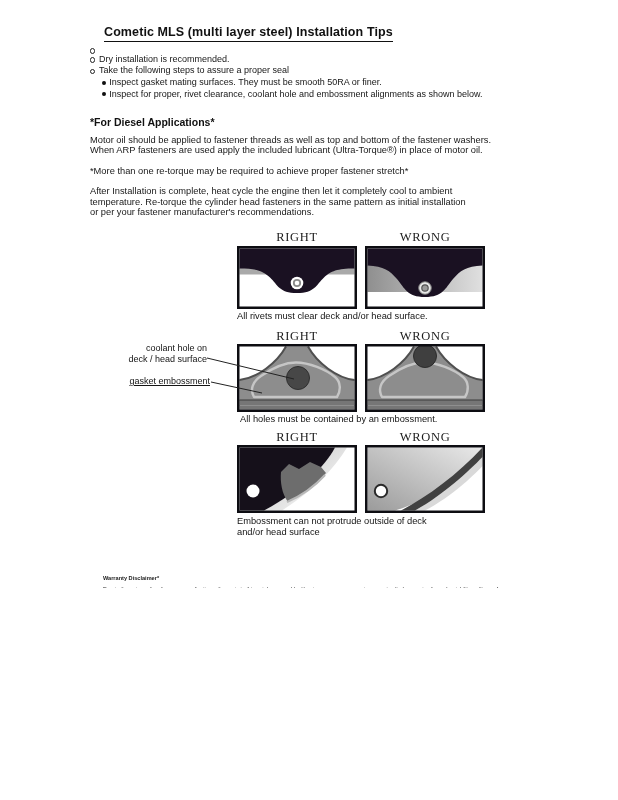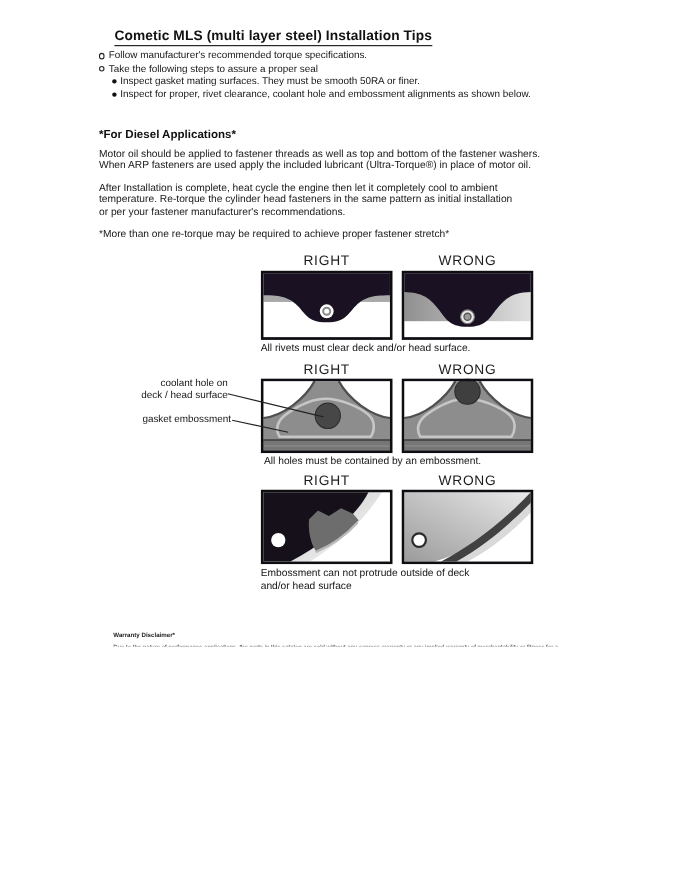--- a/index.html
+++ b/index.html
@@ -15,64 +15,67 @@
   }
   .tips{position:absolute;left:90px;top:45px;margin:0;padding:0;list-style:none;width:460px;}
   .tips li{display:flex;font-size:9px;line-height:11.7px;color:#161616;}
   .tips li.lv2{margin-left:12px;}
   .mk1{flex:0 0 auto;width:3.4px;height:3.4px;border:1px solid #222;border-radius:50%;margin:3.4px 3.5px 0 0;}
   .mk2{flex:0 0 auto;width:3.8px;height:3.8px;background:#111;border-radius:50%;margin:3.6px 3.5px 0 0;}
   .diesel{position:absolute;left:90px;top:116px;width:445px;}
   .diesel h2{margin:0 0 7px 0;font-size:10.5px;font-weight:bold;color:#111;}
   .diesel p{margin:0 0 10px 0;font-size:9.3px;line-height:10.4px;white-space:pre-line;color:#181818;}
   .figure{position:absolute;left:0;width:618px;}
-  .flabel{position:absolute;width:120px;text-align:center;font-size:12.5px;letter-spacing:0.7px;color:#1c1c1c;}
+  .flabel{position:absolute;width:120px;text-align:center;font-size:12.5px;letter-spacing:0.7px;color:#1c1c1c;font-family:Liberation Serif, serif;}
   .panel{position:absolute;display:block;}
   .caption{position:absolute;font-size:9.3px;line-height:11px;color:#141414;white-space:pre-line;}
   .anno{position:absolute;font-size:9px;line-height:11px;text-align:right;color:#141414;white-space:pre-line;}
   .leaders{position:absolute;pointer-events:none;z-index:3;}
   .disclaimer{position:absolute;left:103px;top:575px;width:418px;color:#222;}
   .disclaimer h3{margin:0 0 6px 0;font-size:5.6px;font-weight:bold;}
   .disclaimer p{margin:0 0 9px 0;font-size:5.5px;line-height:5.2px;white-space:pre-line;}
   .footer-code{position:absolute;left:389px;top:757px;font-size:13px;color:#2a2a2a;}
 </style>
 </head>
 <body>
 
 <div class="page">
 
   <h1 class="title">Cometic MLS (multi layer steel) Installation Tips</h1>
 
   <ul class="tips">
     <li class="lv1">
         <span class="mk1"></span>
-        <span>Follow manufacturer's recommended torque specifications.</span>
+      </li>
+    <li class="lv1">
+        <span class="mk1"></span>
+        <span>Dry installation is recommended.</span>
       </li>
     <li class="lv1">
         <span class="mk1"></span>
         <span>Take the following steps to assure a proper seal</span>
       </li>
     <li class="lv2">
         <span class="mk2"></span>
         <span>Inspect gasket mating surfaces.  They must be smooth 50RA or finer.</span>
       </li>
     <li class="lv2">
         <span class="mk2"></span>
         <span>Inspect for proper, rivet clearance, coolant hole and embossment alignments as shown below.</span>
       </li>
   </ul>
 
   <section class="diesel">
     <h2>*For Diesel Applications*</h2>
     <p>Motor oil should be applied to fastener threads as well as top and bottom of the fastener washers.
 When ARP fasteners are used apply the included lubricant (Ultra-Torque®) in place of motor oil.</p>
+    <p>*More than one re-torque may be required to achieve proper fastener stretch*</p>
     <p>After Installation is complete, heat cycle the engine then let it completely cool to ambient
 temperature. Re-torque the cylinder head fasteners in the same pattern as initial installation
 or per your fastener manufacturer's recommendations.</p>
-    <p>*More than one re-torque may be required to achieve proper fastener stretch*</p>
   </section>
 
   <div class="figure" style="top:230px;height:100px;">
     <div class="flabel" style="left:237px;top:0;">RIGHT</div>
     <div class="flabel" style="left:365px;top:0;">WRONG</div>
 
     <svg class="panel" style="left:237px;top:16px;" width="120" height="63" viewBox="0 0 120 63">
       <rect x="2" y="2" width="116" height="59" fill="#ffffff"></rect>
       <rect x="2.5" y="22" width="115" height="6.5" fill="#a9a9a9"></rect>
       <path d="M2.5,2.5 H117.5 V22.5 C100,22.5 94,25 87,31.5 C79,39 78,47 60,47 C42,47 41,39 33,31.5 C26,25 20,22.5 2.5,22.5 Z" fill="#1a1122"></path>
@@ -98,21 +101,21 @@
 
     <div class="caption" style="left:237px;top:81px;">All rivets must clear deck and/or head surface.</div>
   </div>
 
   <div class="figure" style="top:329px;height:102px;">
     <div class="flabel" style="left:237px;top:0;">RIGHT</div>
     <div class="flabel" style="left:365px;top:0;">WRONG</div>
 
     <div class="anno" style="left:80px;top:14px;width:127px;">coolant hole on
 deck / head surface</div>
-    <div class="anno" style="left:80px;top:47px;width:130px;">gasket embossment</div>
+    <div class="anno" style="left:80px;top:47px;width:130px;text-decoration:underline;">gasket embossment</div>
 
     <svg class="leaders" style="left:205px;top:22px;" width="100" height="45" viewBox="0 0 100 45">
       <line x1="2" y1="7" x2="89" y2="28" stroke="#222222" stroke-width="1"></line>
       <line x1="6" y1="31" x2="57" y2="42" stroke="#222222" stroke-width="1"></line>
     </svg>
 
     <svg class="panel" style="left:237px;top:15px;" width="120" height="68" viewBox="0 0 120 68">
       <rect x="2" y="2" width="116" height="64" fill="#ffffff"></rect>
       <path d="M2.5,65.5 V36 C20,34 40,19 49,2.5 L71,2.5 C80,19 100,34 117.5,36 V65.5 Z" fill="#8d8d8d"></path>
       <path d="M2.5,36 C20,34 40,19 49,2.5" stroke="#4f4f4f" stroke-width="2" fill="none"></path>

